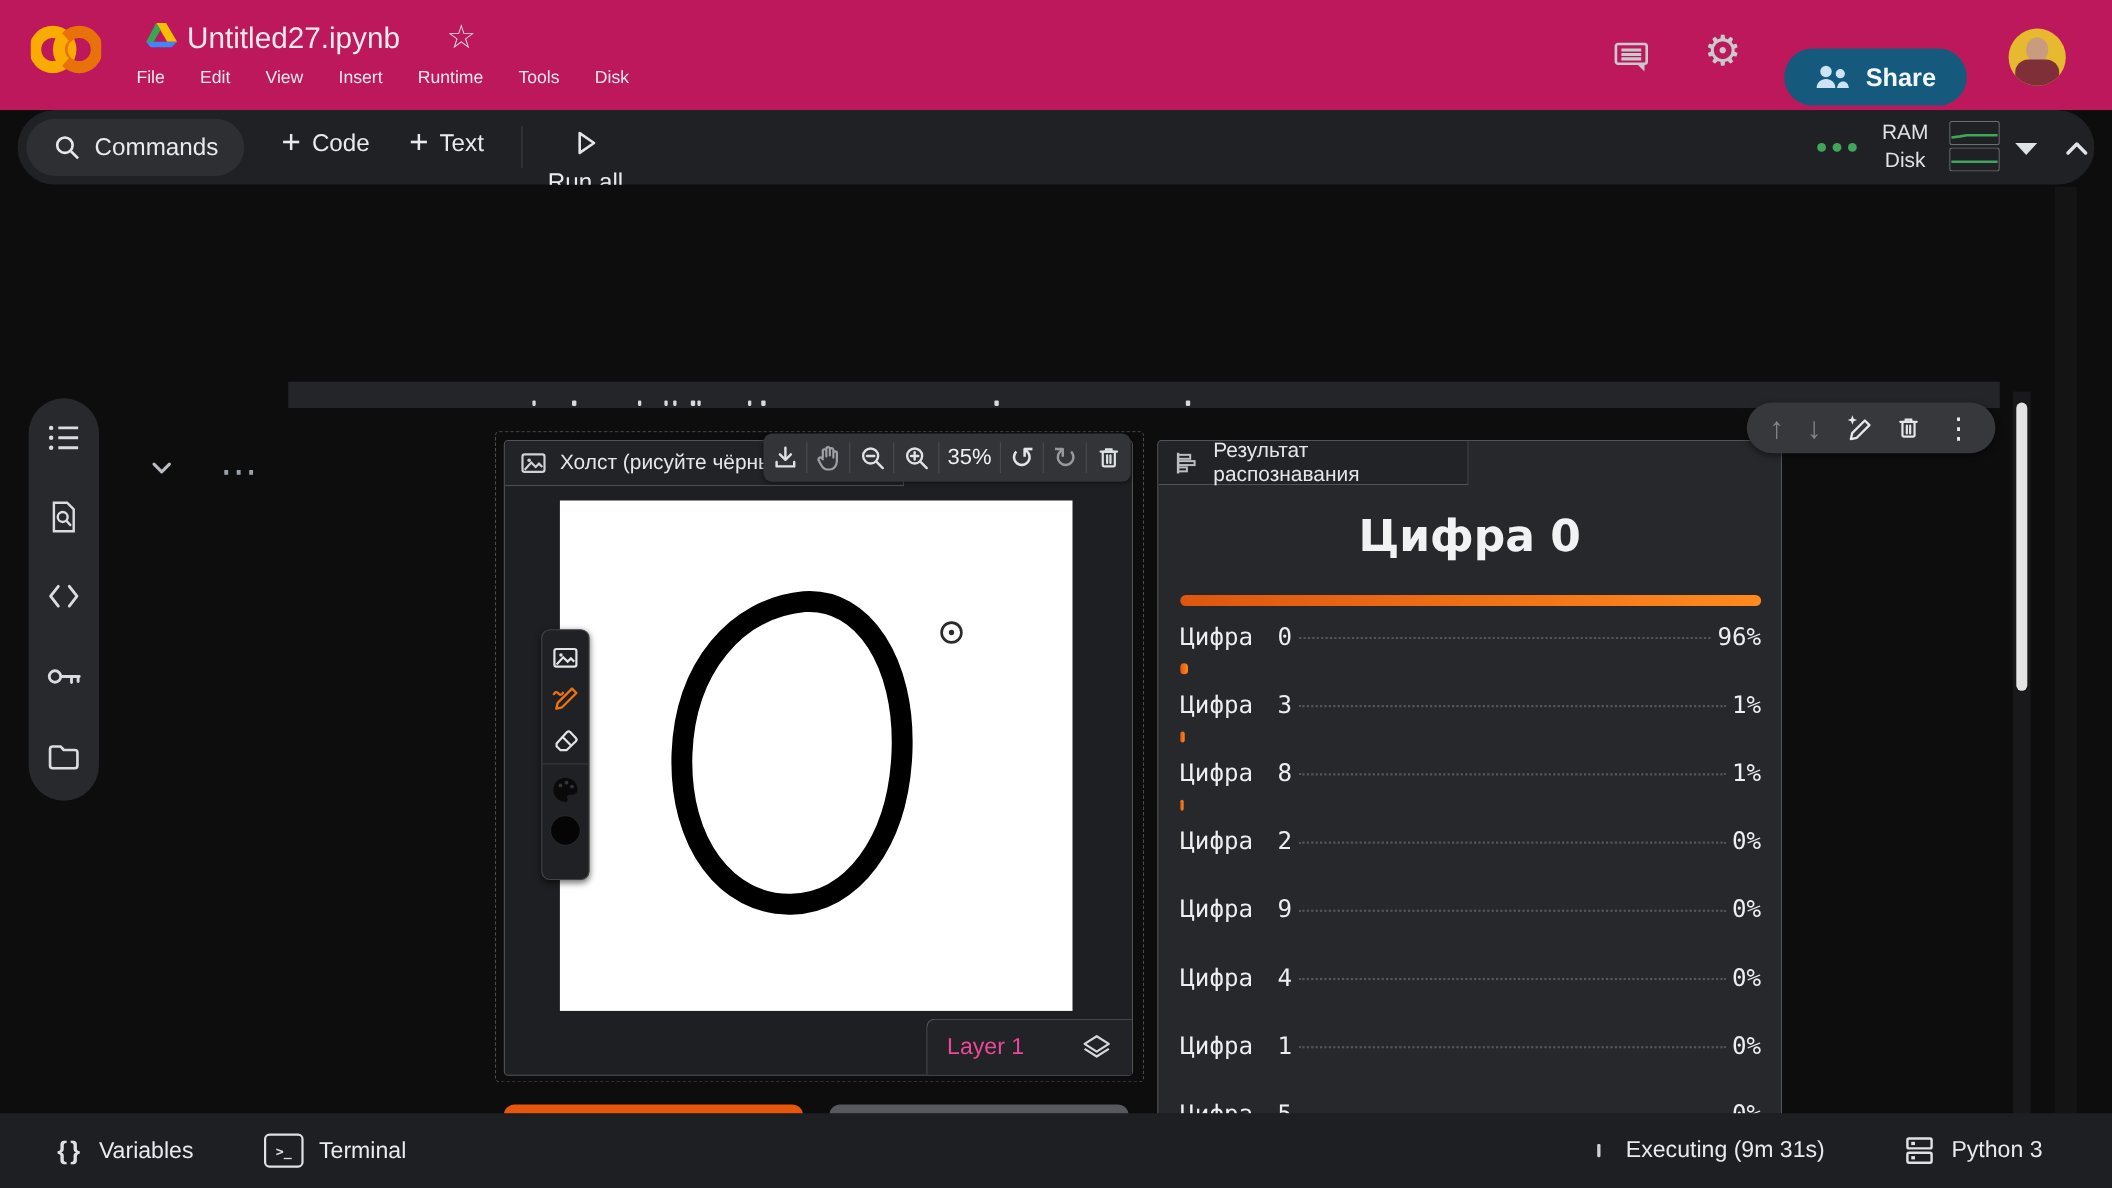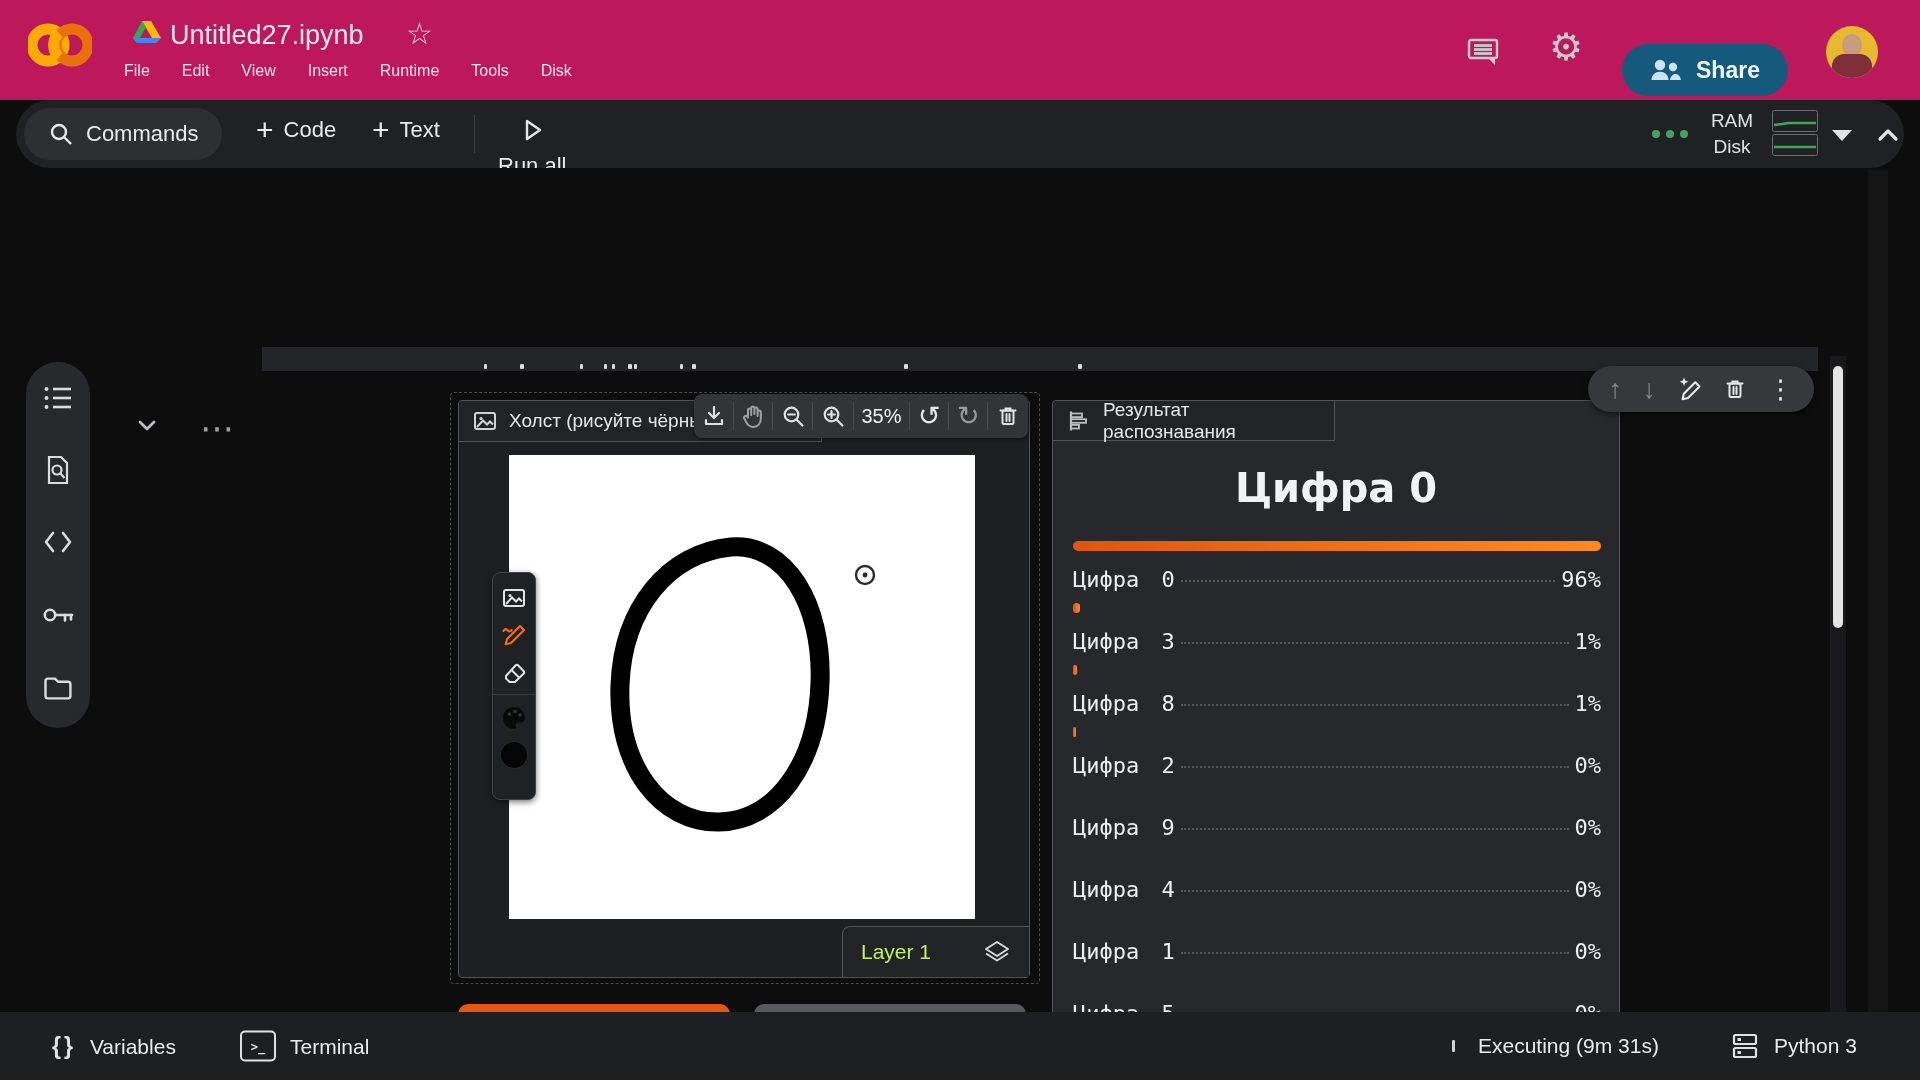--- a/index.html
+++ b/index.html
@@ -247,21 +247,21 @@
 
       <div class="abs" style="left:50px;top:54px;width:466px;height:464px;background:#ffffff;">
         <svg width="466" height="464" viewBox="0 0 466 464">
           <path d="M222 92 C 160 98, 114 152, 111 230 C 108 312, 152 368, 210 367 C 266 366, 308 310, 311 228 C 314 148, 276 88, 222 92 Z" fill="none" stroke="#000000" stroke-width="19" stroke-linejoin="round"></path>
           <circle cx="356" cy="120" r="9" fill="none" stroke="#2b2b2b" stroke-width="2.4"></circle>
           <circle cx="356" cy="120" r="2.4" fill="#2b2b2b"></circle>
         </svg>
       </div>
 
       <div class="abs" style="left:383px;top:525px;width:187px;height:51px;background:#222327;border-left:1px solid #525356;border-top:1px solid #525356;border-top-left-radius:8px;display:flex;align-items:center;justify-content:space-between;padding:0 18px;box-sizing:border-box;">
-        <span style="font-size:21px;color:#bef264;">Layer 1</span>
+        <span style="font-size:21px;color:#ec4899;">Layer 1</span>
         <span>
           <svg width="28" height="26" viewBox="0 0 28 26" fill="none" stroke="#d6d9dc" stroke-width="2" stroke-linejoin="round">
             <polygon points="14,3 25,10 14,17 3,10"></polygon>
             <path d="M3 14.5 L14 21.5 L25 14.5"></path>
           </svg>
         </span>
       </div>
     </div>
 
     <div id="cv-toolbar">

